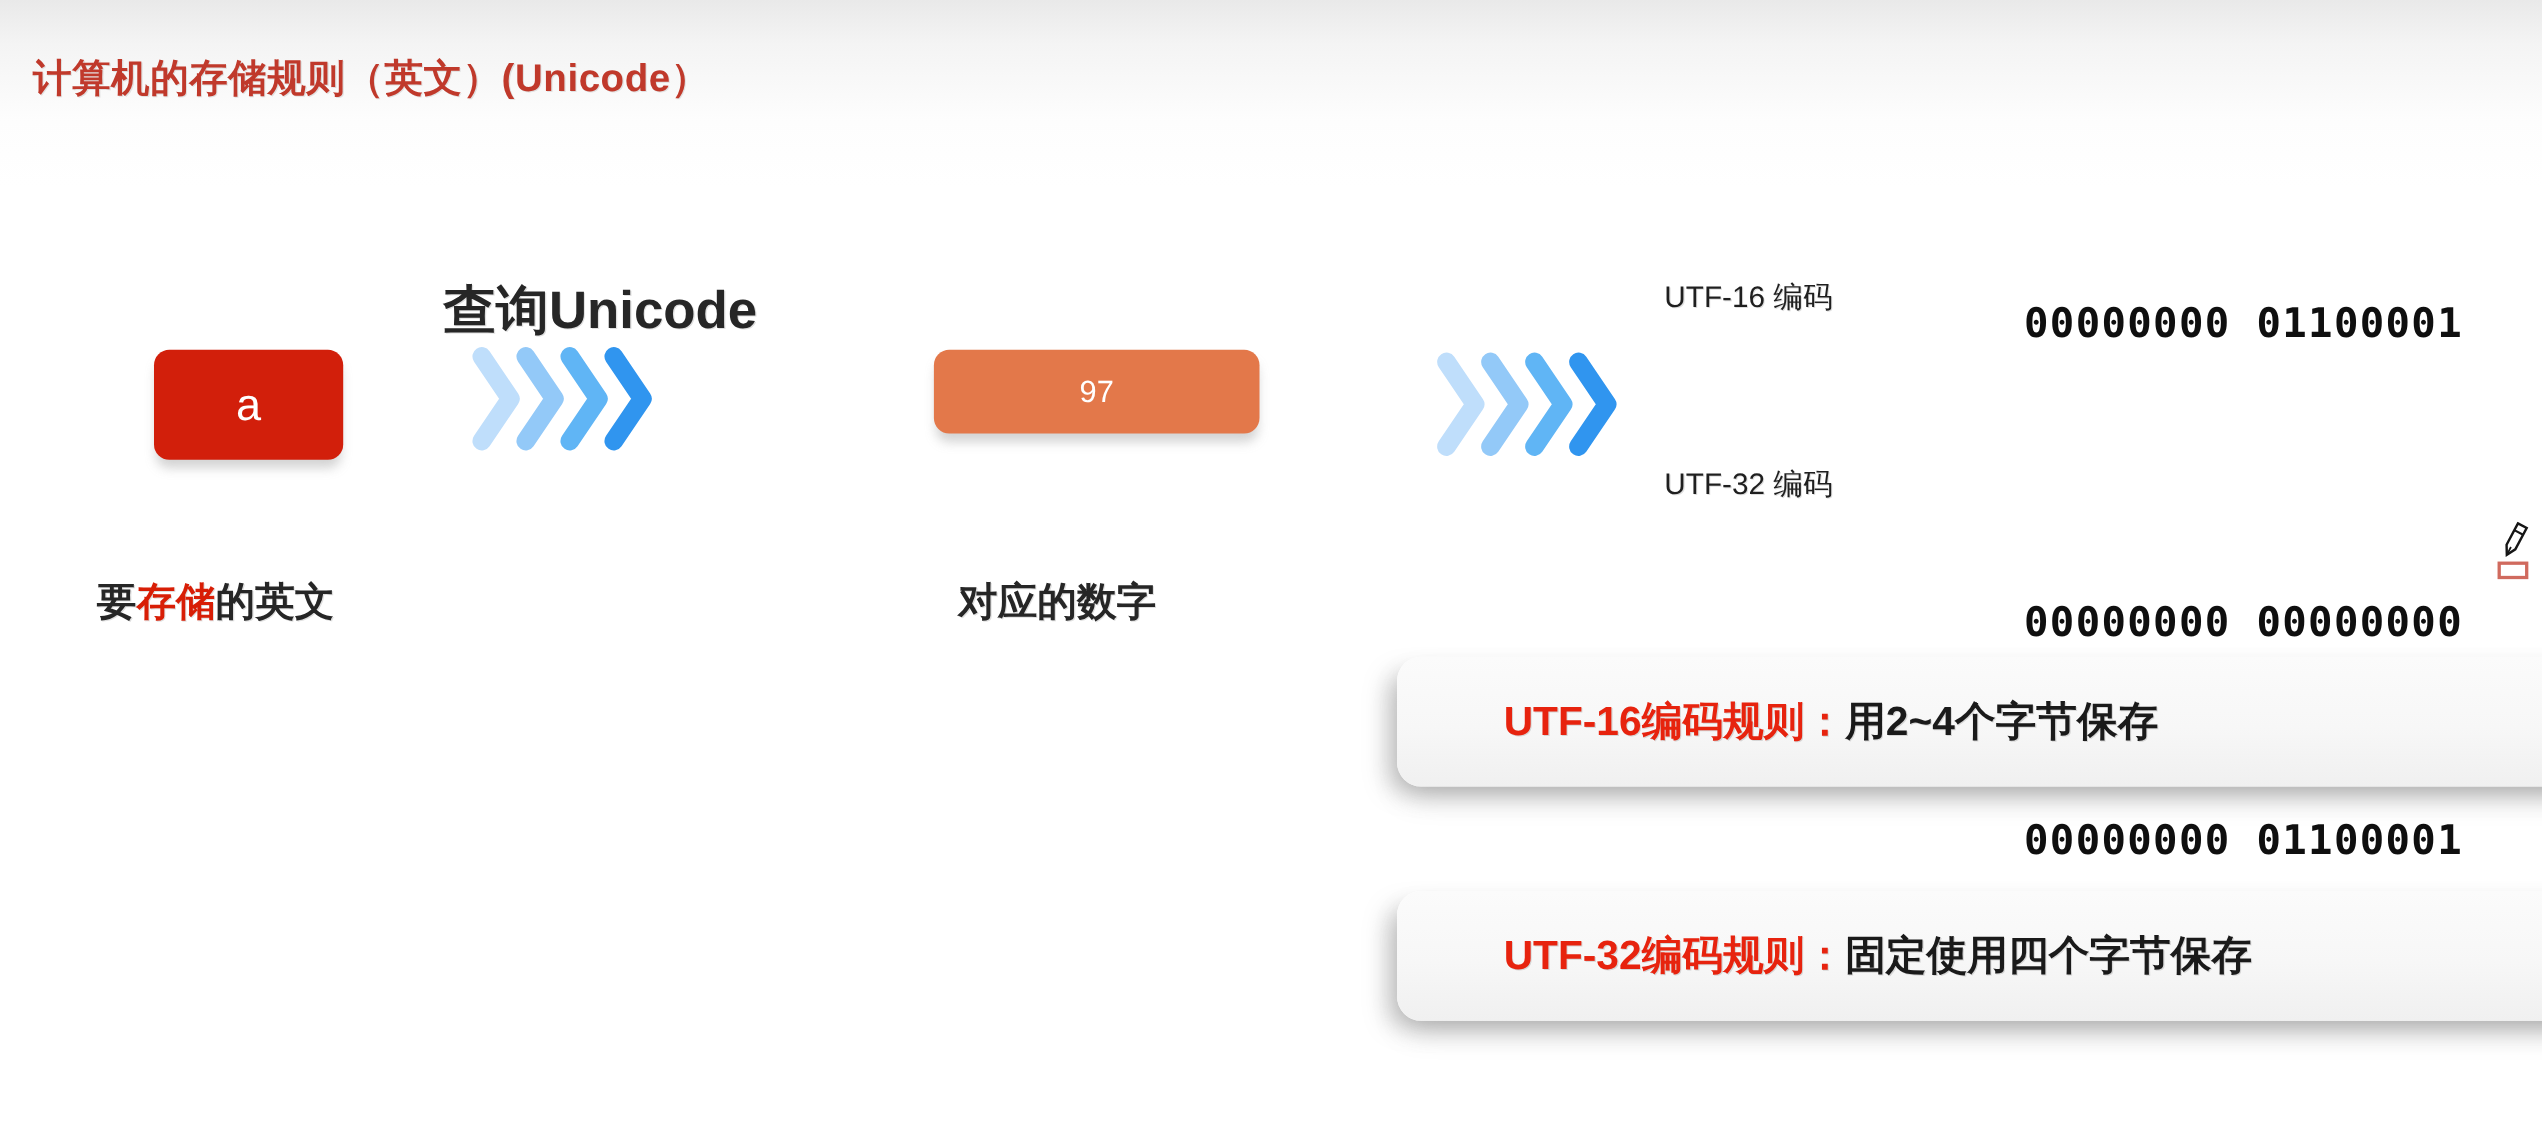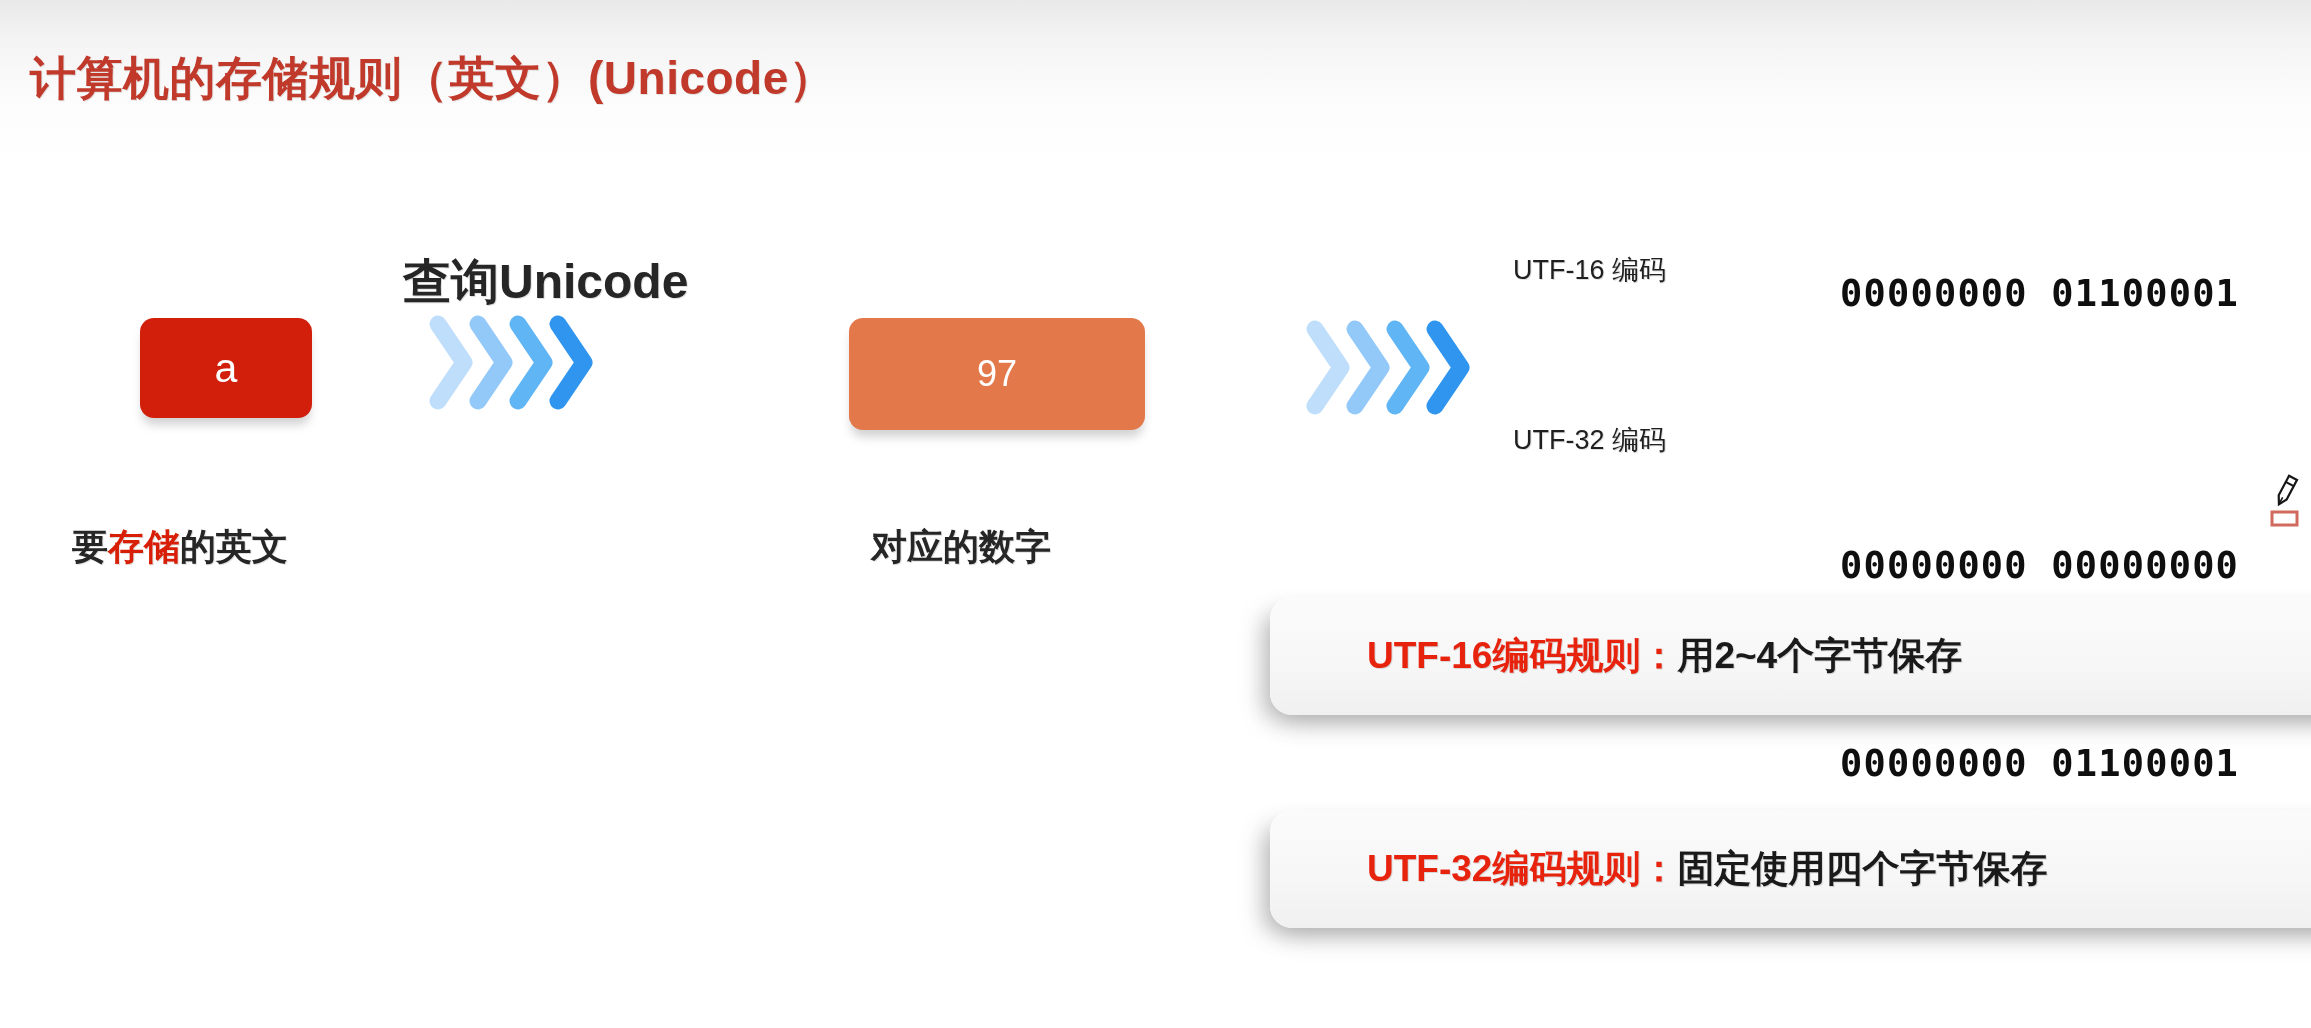--- a/index.html
+++ b/index.html
@@ -21,21 +21,21 @@
     background:
       linear-gradient(180deg, #e9e9e9 0%, #f4f4f4 40px, #fdfdfd 110px, #ffffff 170px);
     overflow: hidden;
   }
 
   
   #slide-title {
     position: absolute;
     left: 30px;
     top: 48px;
-    font-size: 46px;
+    font-size: 35px;
     font-weight: bold;
     color: #c0392b;
     letter-spacing: 0.5px;
     white-space: nowrap;
     text-shadow: 1px 1px 0 rgba(170,170,170,0.30);
   }
 
   
   .chip {
     position: absolute;
@@ -66,23 +66,23 @@
     top: 338px;
     width: 172px;
     height: 92px;
     z-index: -1;
   }
 
   #chip-number {
     left: 849px;
     top: 318px;
     width: 296px;
-    height: 112px;
+    height: 76px;
     background: #e3784a;
-    font-size: 36px;
+    font-size: 28px;
     font-weight: 400;
   }
   #chip-number-plate {
     left: 849px;
     top: 338px;
     width: 296px;
     height: 92px;
     z-index: -1;
   }
 
@@ -108,21 +108,21 @@
     color: #262626;
     white-space: nowrap;
     text-shadow: 1px 1px 0 rgba(185,185,185,0.45);
   }
   #label-query {
     left: 403px;
     top: 250px;
     font-size: 48px;
   }
   #caption-left {
-    left: 72px;
+    left: 88px;
     top: 523px;
   }
   #caption-left .hl { color: #d81e06; }
   #caption-right {
     left: 871px;
     top: 523px;
     text-align: right;
   }
 
   

